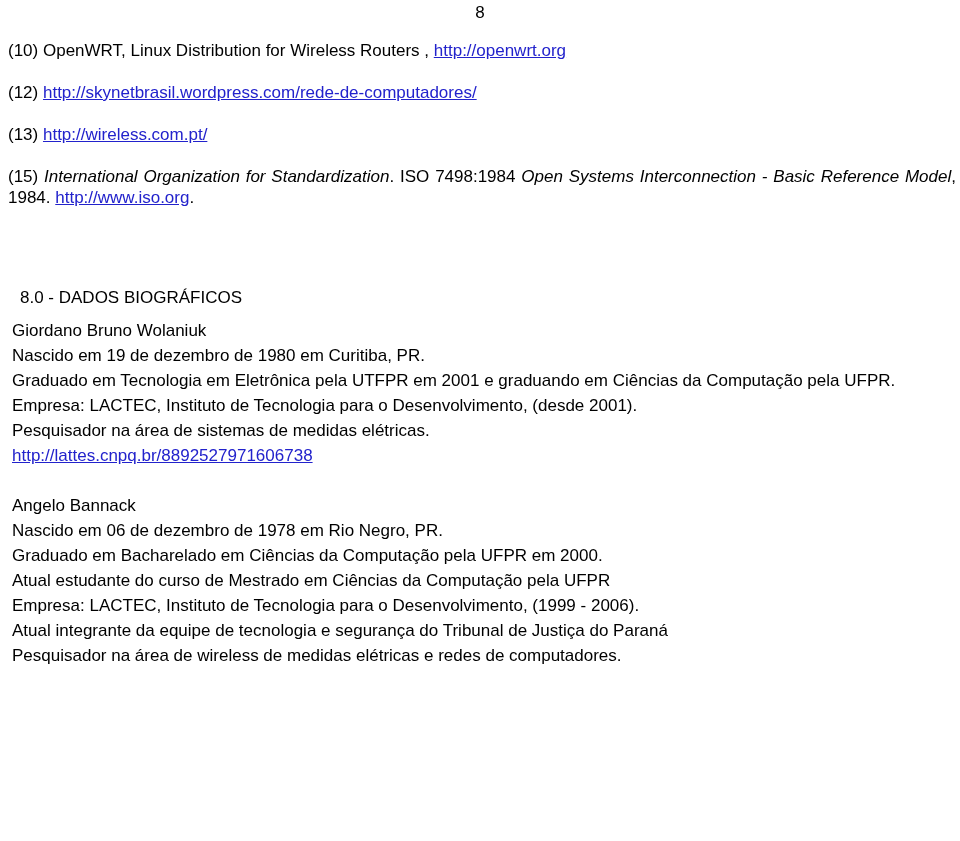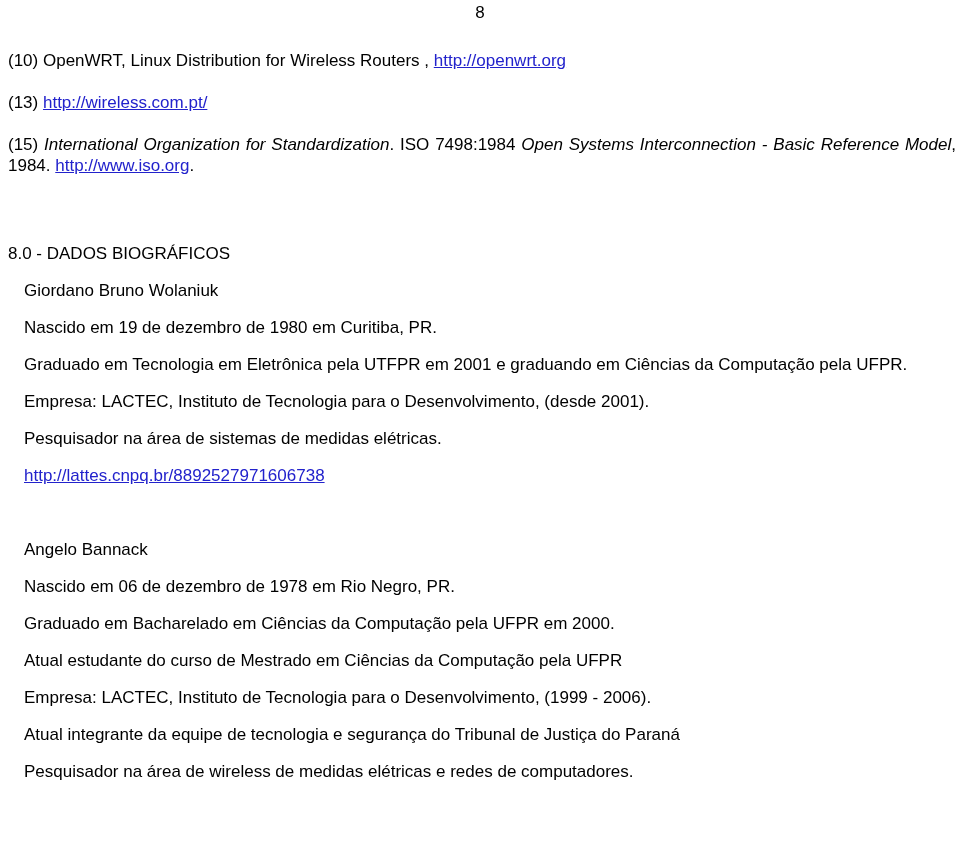--- a/index.html
+++ b/index.html
@@ -34,57 +34,58 @@
   .content {
     position: absolute;
     top: 40px;
     left: 8px;
     width: 948px;
   }
   .ref {
     font-size: 17px;
     line-height: 21px;
     text-align: justify;
-    margin: 10px 0 21px 0;
+    margin: 0 0 21px 0;
   }
   .ref:last-child { margin-bottom: 0; }
   a.link, .link {
     color: #2222cc;
     text-decoration: underline;
     word-break: break-all;
   }
   .it { font-style: italic; }
   .bio-line {
     font-size: 17px;
     line-height: 21px;
-    margin: 16px;
+    margin: 4px;
     text-align: justify;
   }
   .bio-line.left { text-align: left; }
   .spacer-md { height: 21px; }
   .spacer-lg { height: 46px; }
   .heading {
     font-size: 17px;
     line-height: 21px;
-    margin: 0;
+    margin: 12px;
     text-align: left;
   }
 </style>
 </head>
 <body>
 
 <div class="page">
 
   <div class="page-number">8</div>
 
   <div class="content">
 
     <p class="ref"><span>(10)</span><span> OpenWRT, Linux Distribution for Wireless Routers , </span><a class="link" href="#">http://openwrt.org</a></p>
 
 
+    <p class="ref"><span>(12)</span><span> </span><a class="link" href="#">http://skynetbrasil.wordpress.com/rede-de-computadores/</a></p>
 
     <p class="ref"><span>(13)</span><span> </span><a class="link" href="#">http://wireless.com.pt/</a></p>
 
 
     <p class="ref"><span>(15)</span><span class="it"> International Organization for Standardization</span><span>. ISO 7498:1984 </span><span class="it">Open Systems Interconnection - Basic Reference Model</span><span>, 1984. </span><a class="link" href="#">http://www.iso.org</a><span>.</span></p>
 
 
     <div class="spacer-lg"></div>
 
     <p class="heading">8.0 - DADOS BIOGRÁFICOS</p>

